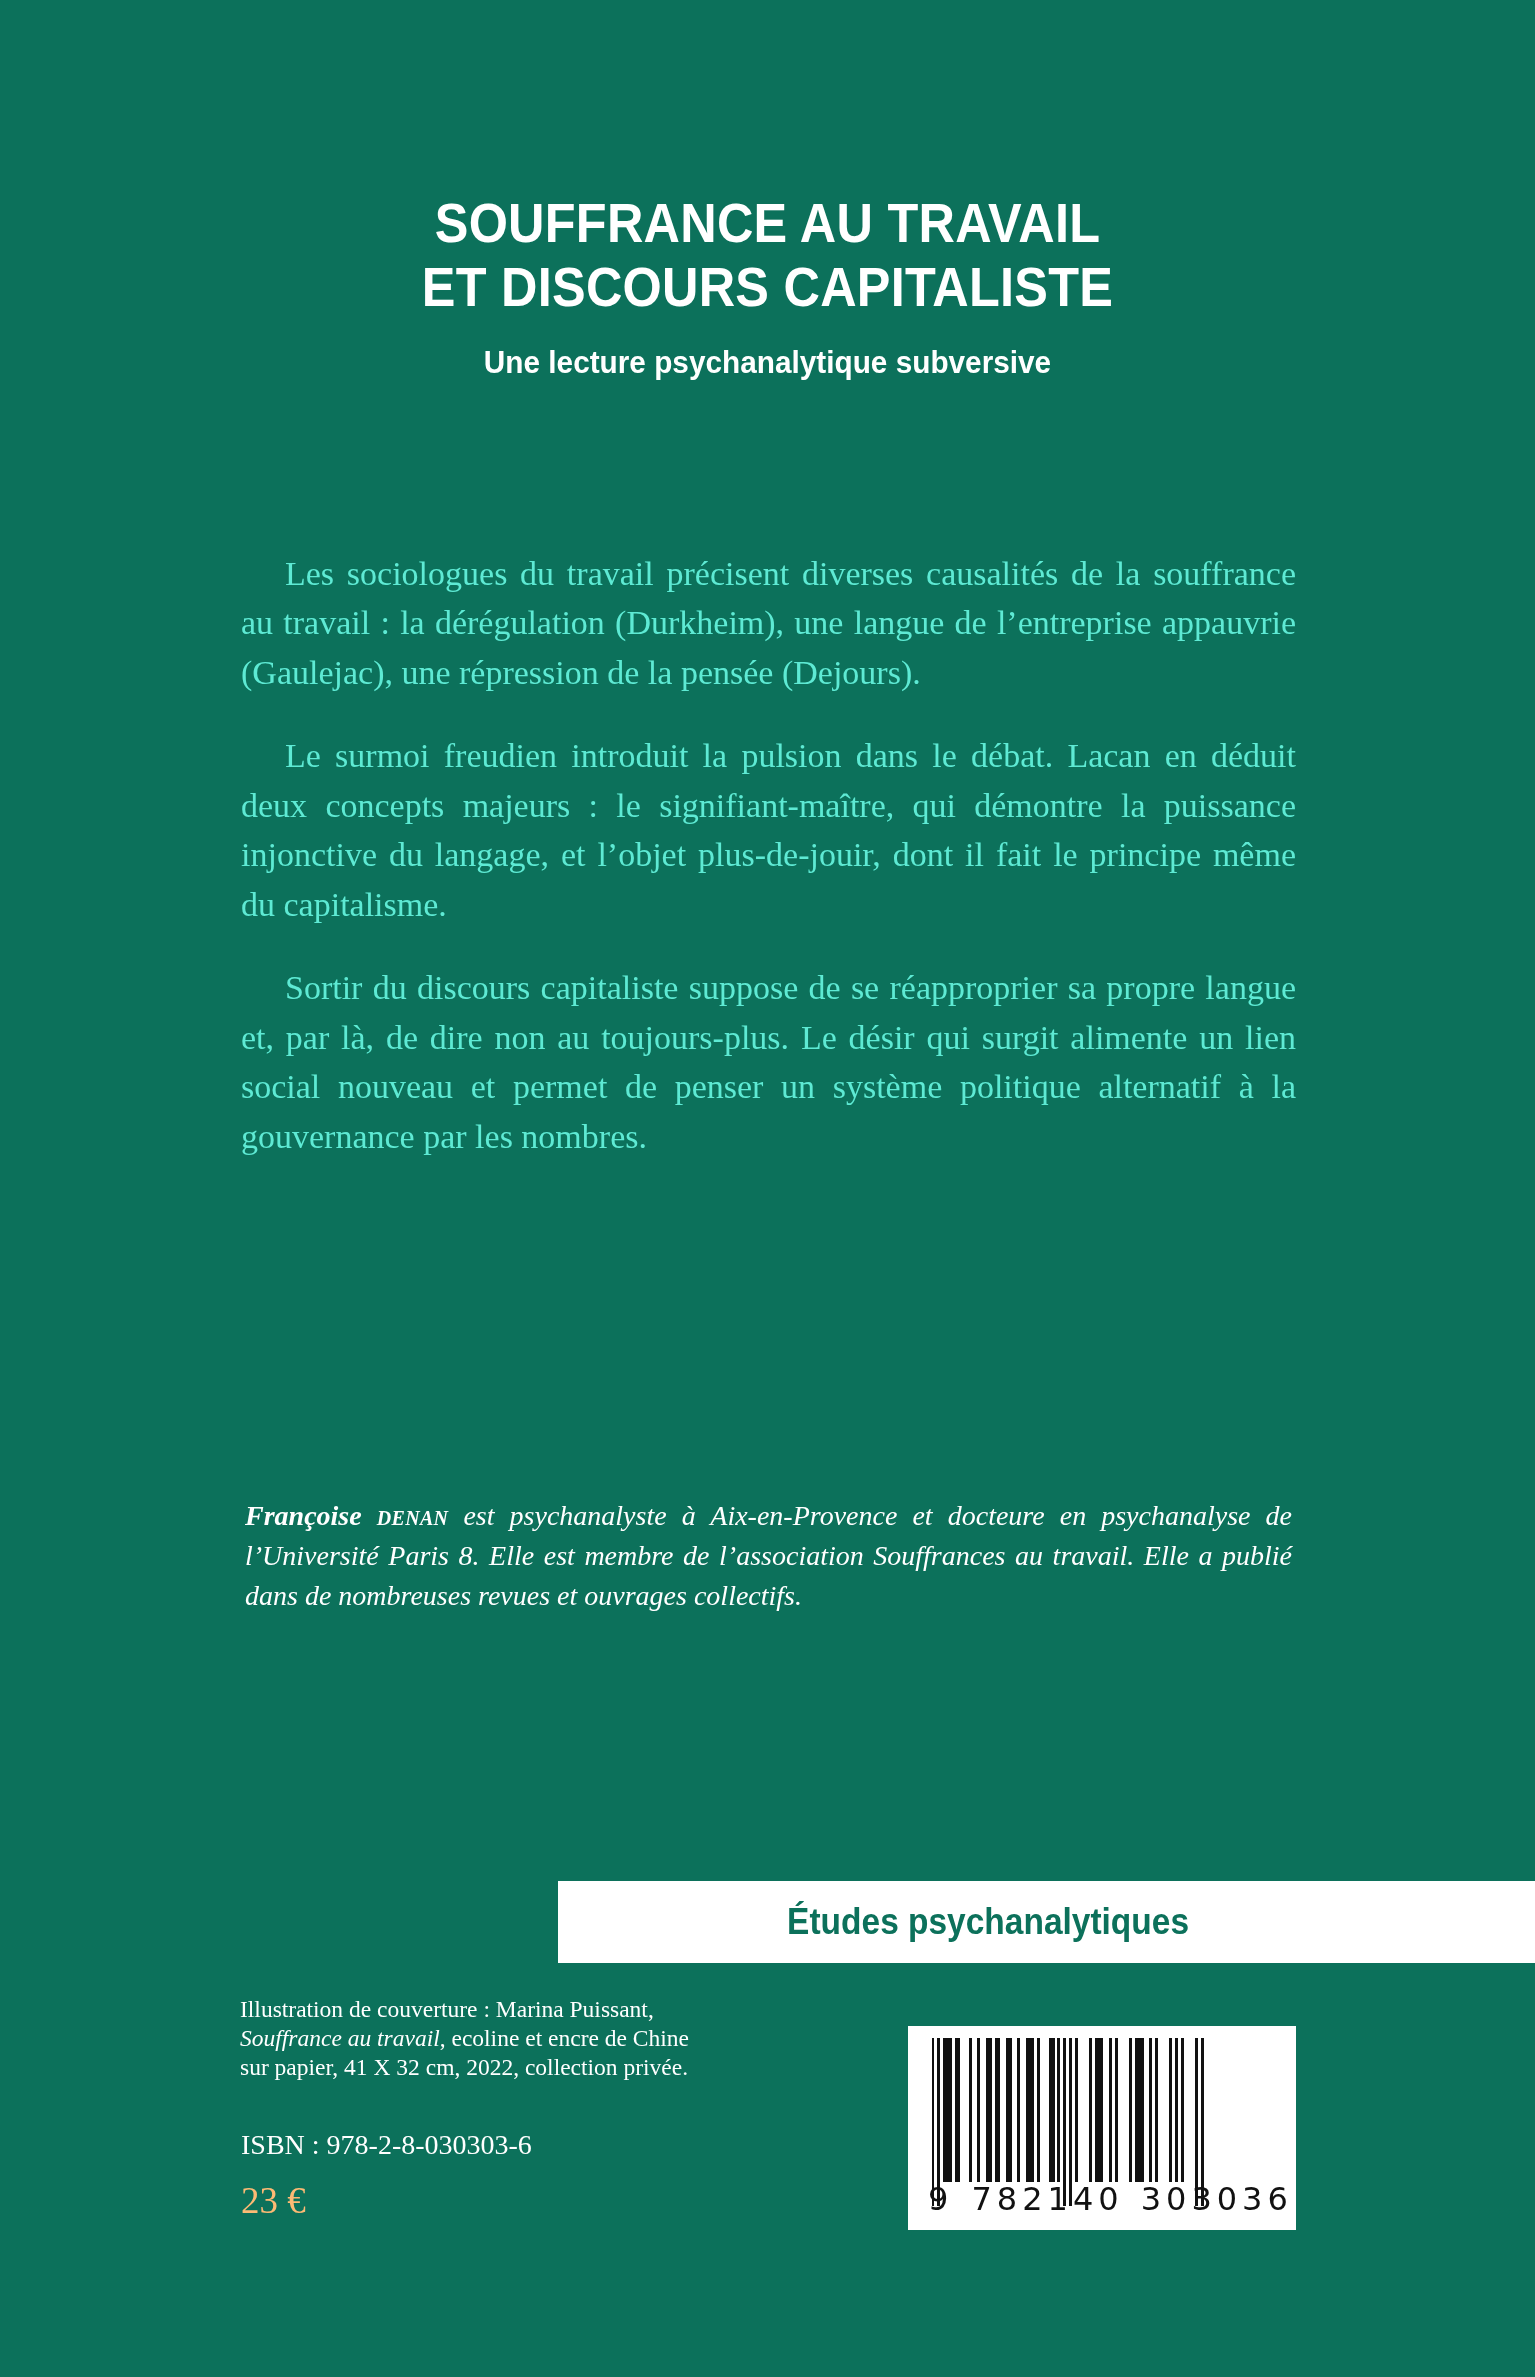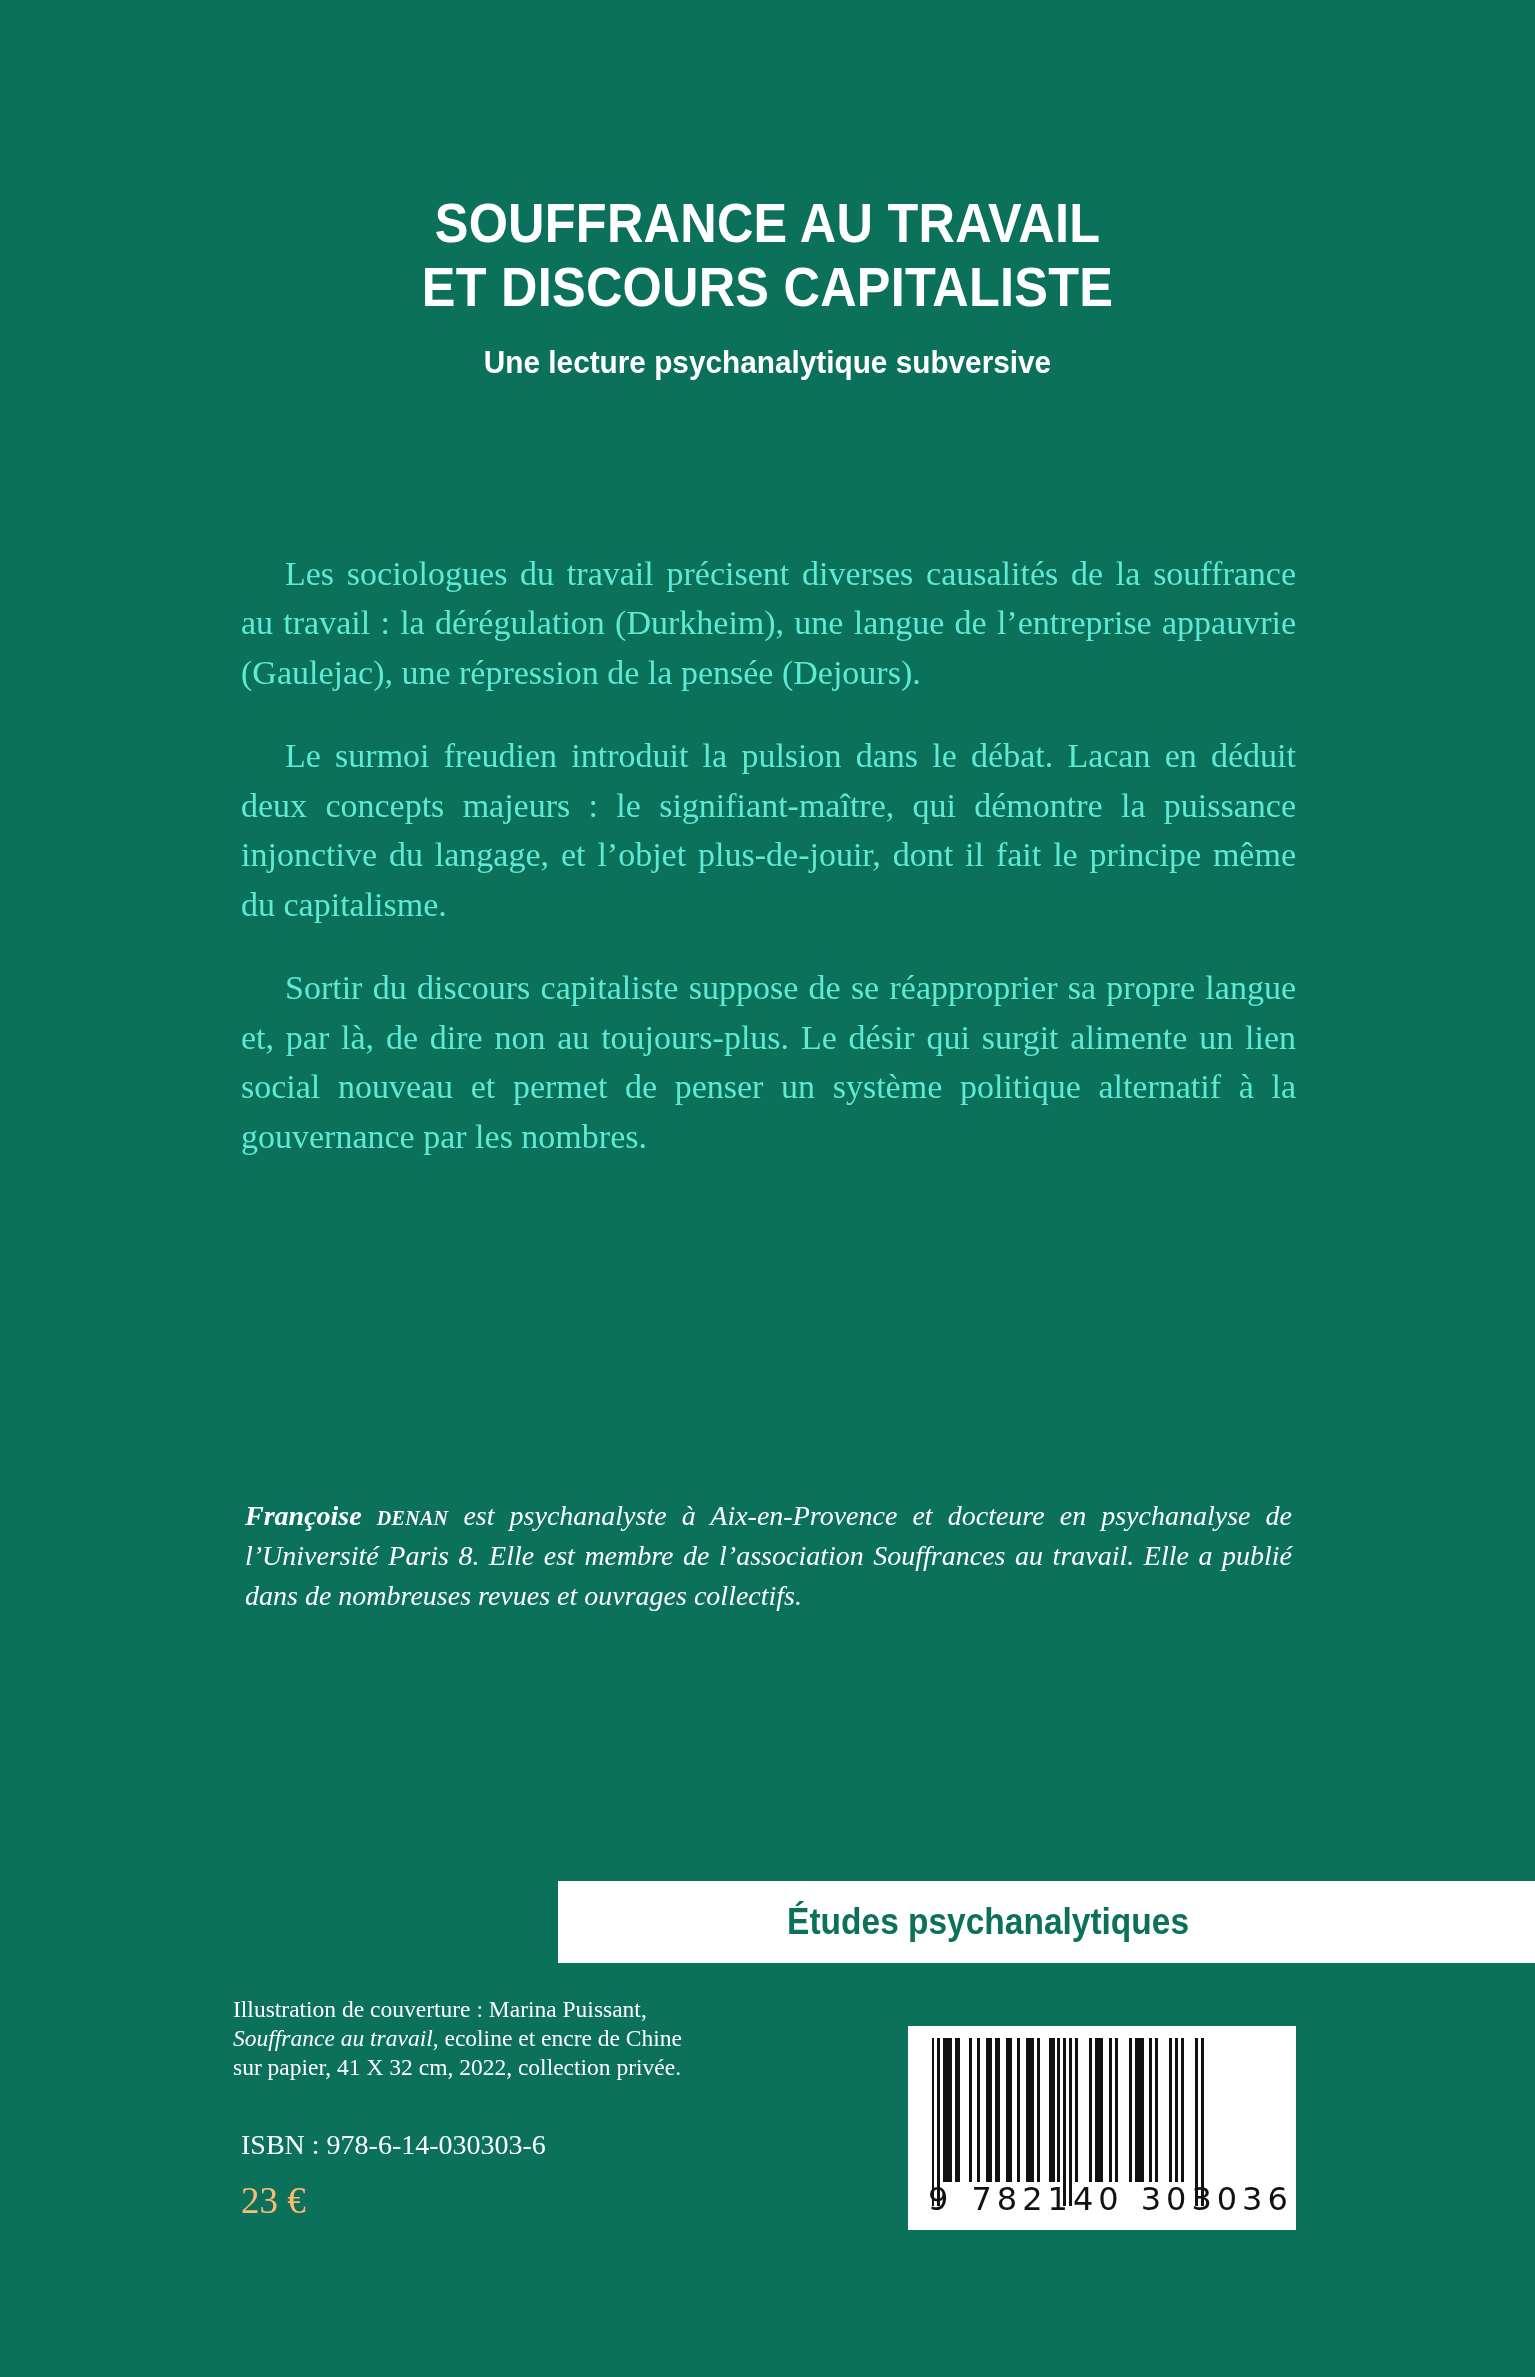--- a/index.html
+++ b/index.html
@@ -124,21 +124,21 @@
     font-size: 36px;
     color: #0c715b;
     transform: scaleX(0.93);
     transform-origin: center center;
     white-space: nowrap;
   }
 
   
   .credits {
     position: absolute;
-    left: 233px;
+    left: 240px;
     width: 611px;
     top: 1995px;
     color: #ffffff;
   }
   .credits .line {
     font-family: "Liberation Serif", serif;
     font-size: 23.5px;
     line-height: 1.24;
     text-align: justify;
     color: #ffffff;
@@ -235,21 +235,21 @@
   <div class="collection-banner">
     <span class="label">Études psychanalytiques</span>
   </div>
 
   <div class="credits">
     <div class="line">Illustration de couverture : Marina Puissant,</div>
     <div class="line"><em>Souffrance au travail</em><span>, ecoline et encre de Chine</span></div>
     <div class="line last">sur papier, 41 X 32 cm, 2022, collection privée.</div>
   </div>
 
-  <div class="isbn">ISBN : 978-6-14-030303-6</div>
+  <div class="isbn">ISBN : 978-2-8-030303-6</div>
 
   <div class="price">23 €</div>
 
   <div class="barcode-box">
     <div class="barcode-bars">
         <div class="bar guard" style="width: 2.9px;"></div>
         <div class="bar guard" style="width: 2.9px; background: transparent;"></div>
         <div class="bar guard" style="width: 2.9px;"></div>
         <div class="bar" style="width: 2.9px; background: transparent;"></div>
         <div class="bar" style="width: 8.6px;"></div>

